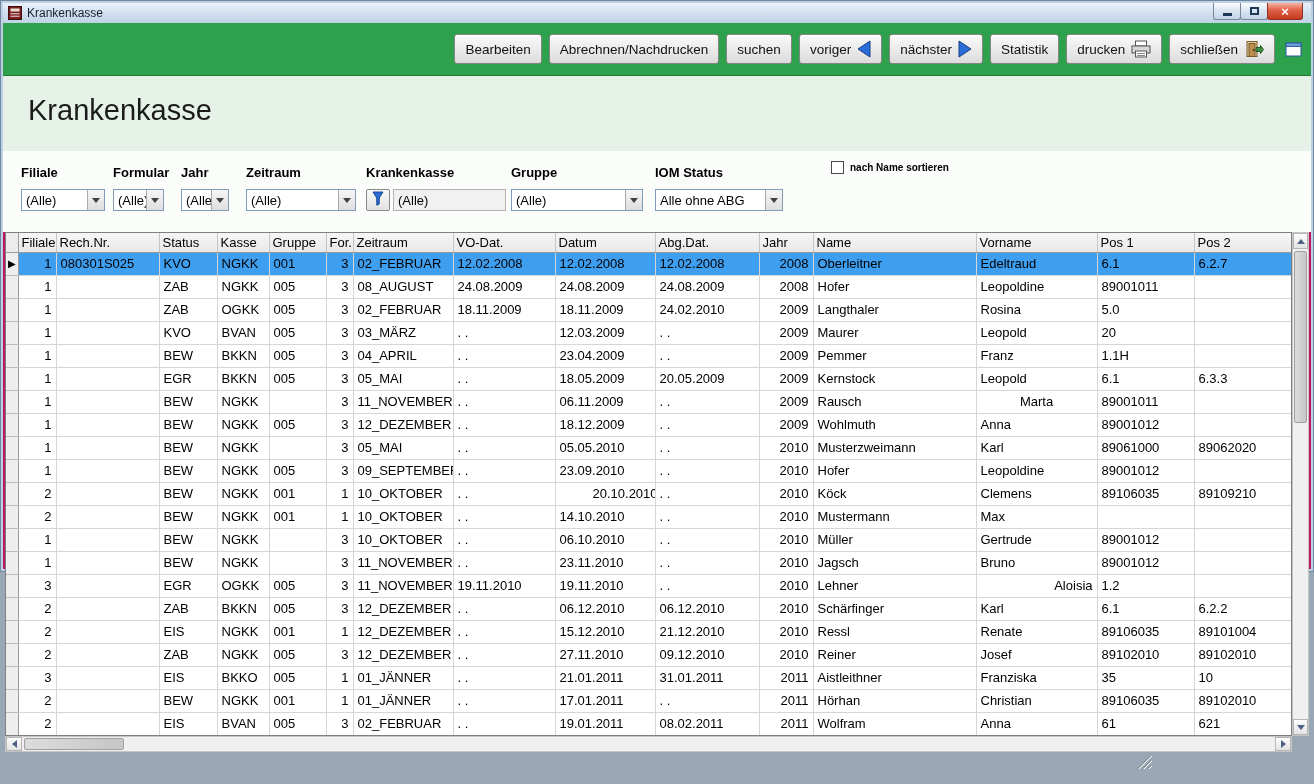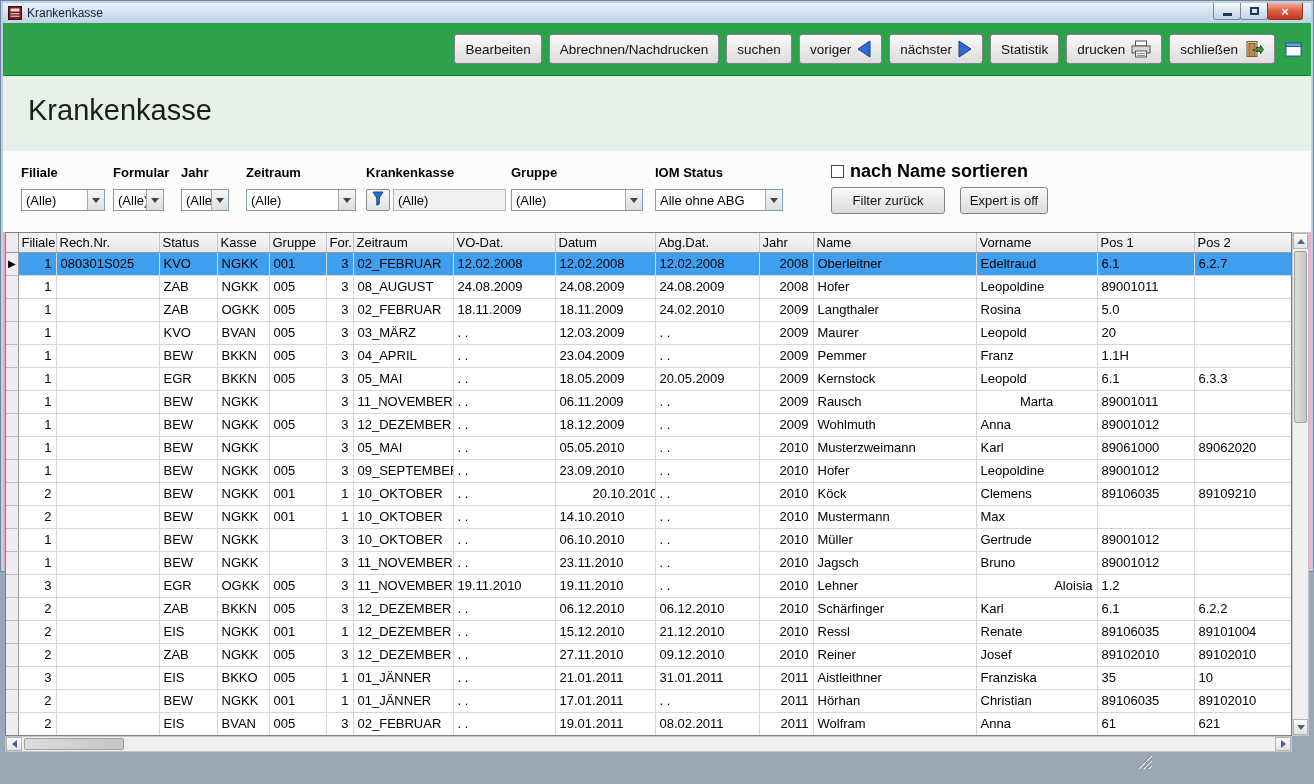--- a/index.html
+++ b/index.html
@@ -1,21 +1,21 @@
 <!DOCTYPE html>
 <html><head>
 <meta charset="utf-8">
 <style>
   * { margin:0; padding:0; box-sizing:border-box; }
   html,body { width:1314px; height:784px; overflow:hidden; }
   body { font-family:"Liberation Sans", sans-serif; background:#9aa7b5; }
 
   .window { position:relative; width:1314px; height:572px;
             border:3px solid #bdd0e4; outline:1px solid #6f879f; outline-offset:-1px;
-            background:#f9a8d4; }
+            background:#be185d; }
 
   
   .titlebar { position:absolute; top:0; left:0; right:0; height:20px;
               background:linear-gradient(#eaf2fb,#cfdeee 55%,#c0d3e6);
               display:flex; align-items:center; padding-left:5px; }
   .app-icon { width:14px; height:14px; margin-right:5px; flex:0 0 auto; }
   .title-text { font-size:12px; color:#15222e; }
   .win-controls { position:absolute; top:0; right:8px; display:flex; }
   .win-btn { width:28px; height:17px; border:1px solid #76889b; border-top:none;
              border-radius:0 0 3px 3px; margin-left:-1px;
@@ -57,21 +57,21 @@
           display:flex; align-items:center; justify-content:center; }
   .cbtn::after { content:""; border:4px solid transparent; border-top:5px solid #404040;
                  margin-top:5px; }
   .funnel-btn { width:24px; height:22px; border:1px solid #8a8a8a; border-radius:2px;
                 background:linear-gradient(#fafafa,#e2e2e2); display:flex;
                 align-items:center; justify-content:center; cursor:default; }
   .flatfield { width:113px; height:22px; background:#f1f1f1; border:1px solid #b4b4b4;
                font-size:13px; padding:3px 4px 0 4px; }
   .sortgroup { position:absolute; left:828px; top:10px; display:flex; align-items:center; gap:6px; }
   .checkbox { width:13px; height:13px; background:#fff; border:1px solid #494949; }
-  .cb-label { font-size:18px; font-weight:bold; }
+  .cb-label { font-size:10px; font-weight:bold; }
   .fbtns { position:absolute; left:828px; top:36px; display:flex; gap:15px; }
   .std-btn { height:27px; font-family:"Liberation Sans",sans-serif; font-size:13px; color:#111;
              border:1px solid #848484; border-radius:3px;
              background:linear-gradient(#fafafa,#e9e9e9 55%,#dcdcdc);
              box-shadow:inset 0 1px 0 #fff; cursor:default; }
 
   
   .grid { position:absolute; top:229px; left:2px; width:1287px; height:504px;
           border:1px solid #7f7f7f; background:#fff; overflow:hidden; }
   .grid table { border-collapse:collapse; table-layout:fixed; width:1285px;
@@ -275,24 +275,20 @@
         <span class="cbtn"></span>
       </div>
         </div>
     </div>
 
     <div class="sortgroup">
       <span class="checkbox"></span>
       <span class="cb-label">nach Name sortieren</span>
     </div>
 
-    <div class="fbtns">
-      <button class="std-btn" style="width:114px">Filter zurück</button>
-      <button class="std-btn" style="width:88px">Expert is off</button>
-    </div>
   </div>
 
   <div class="grid">
     <table id="grid-table">
         <colgroup>
           <col style="width: 12px;">
           <col style="width: 38px;">
           <col style="width: 103px;">
           <col style="width: 58px;">
           <col style="width: 52px;">

